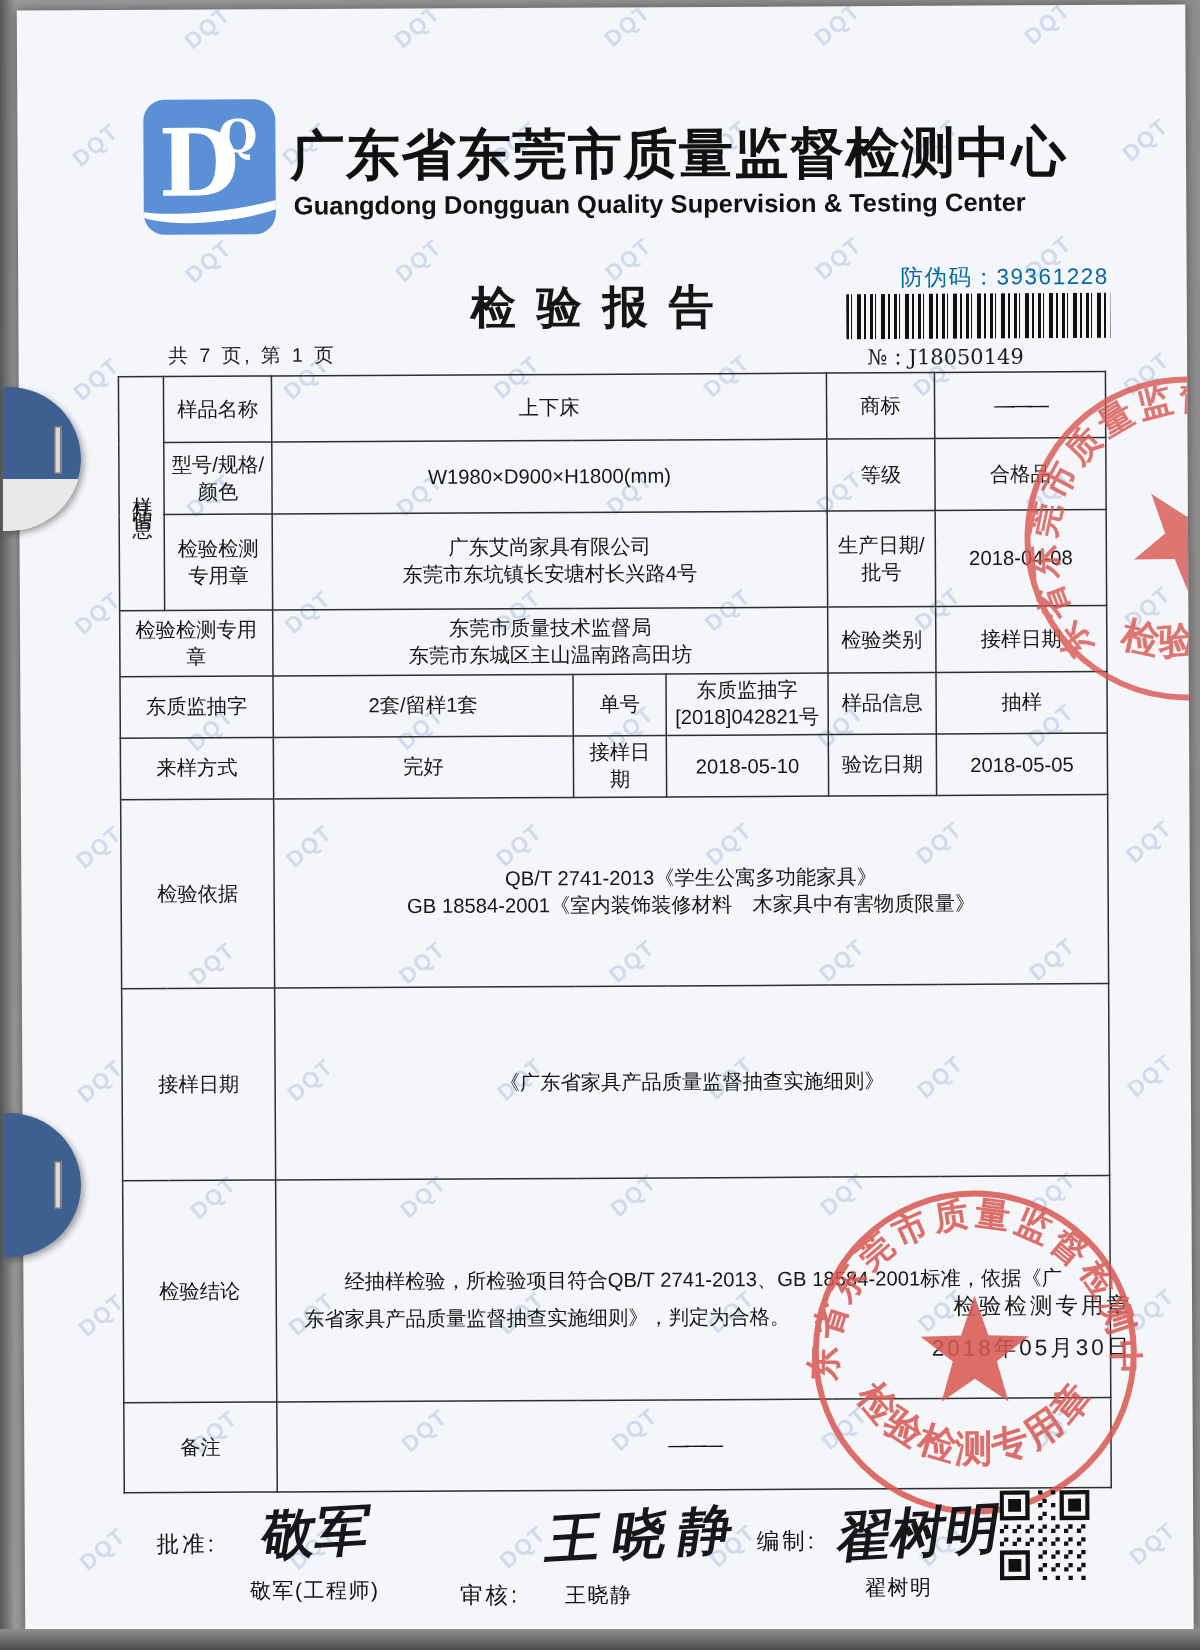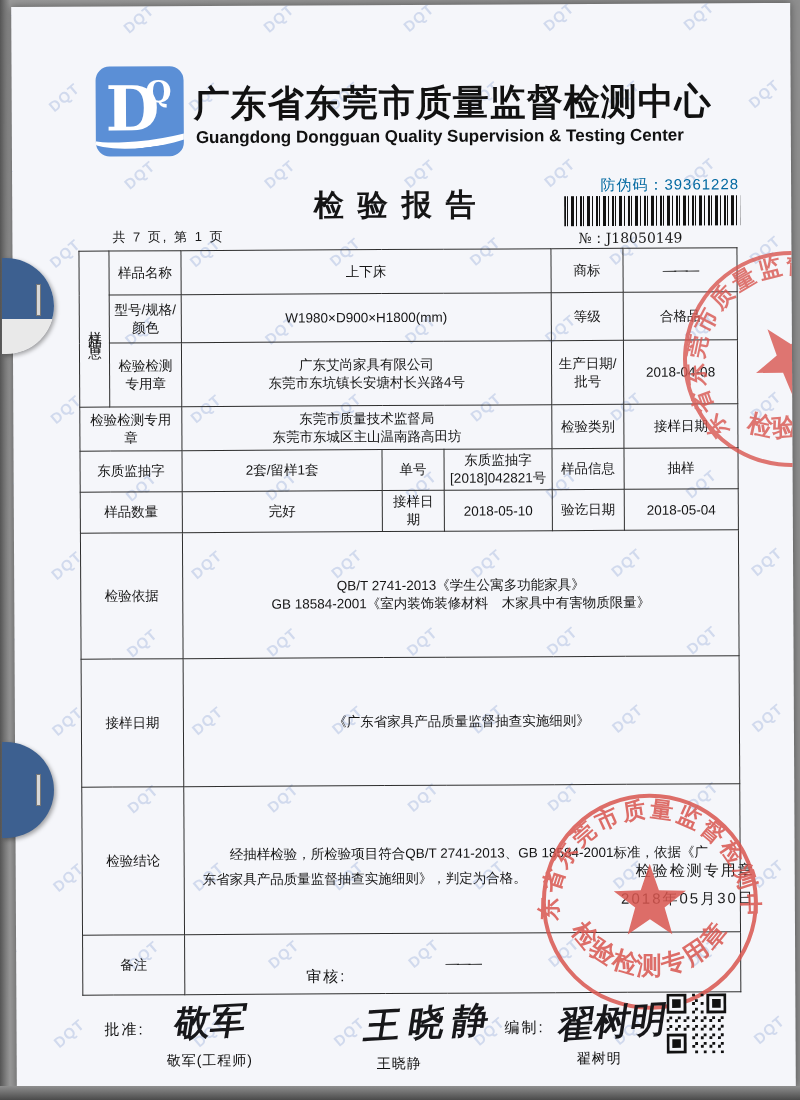--- a/index.html
+++ b/index.html
@@ -222,26 +222,26 @@
       </tr>
       <tr class="r5">
         <td colspan="2">东质监抽字</td>
         <td>2套/留样1套</td>
         <td>单号</td>
         <td>东质监抽字[2018]042821号</td>
         <td>样品信息</td>
         <td>抽样</td>
       </tr>
       <tr class="r6">
-        <td colspan="2">样品数量</td>
+        <td colspan="2">来样方式</td>
         <td>完好</td>
         <td>接样日期</td>
         <td>2018-05-10</td>
         <td>验讫日期</td>
-        <td>2018-05-04</td>
+        <td>2018-05-05</td>
       </tr>
       <tr class="r7">
         <td colspan="2">检验依据</td>
         <td colspan="5" class="left">
           <div>QB/T 2741-2013《学生公寓多功能家具》</div>
           <div>GB 18584-2001《室内装饰装修材料　木家具中有害物质限量》</div>
         </td>
       </tr>
       <tr class="r8">
         <td colspan="2">接样日期</td>
@@ -290,21 +290,21 @@
       <polygon fill="#d9564f" points="116,78 125.1,104.5 152.1,105.3 130.7,121.8 138.3,148.7 116,133.5 93.7,148.7 101.3,121.8 79.9,105.3 106.9,104.5"></polygon>
       <text fill="#d9564f" font-size="25" font-weight="700" letter-spacing="2">
         <textPath href="#arcB2" startOffset="50%" text-anchor="middle">检验检测专用章</textPath>
       </text>
     </svg>
 
     <div class="foot-label" style="left:88px;top:1014px;">批准:</div>
     <div class="sig" style="left:158px;top:992px;">敬军</div>
     <div class="foot-name" style="left:150px;top:1046px;">敬军(工程师)</div>
 
-    <div class="foot-label" style="left:290px;top:962px;">审核:</div>
+    <div class="foot-label" style="left:290px;top:1049px;">审核:</div>
     <div class="sig" style="left:348px;top:994px;letter-spacing:8px;">王晓静</div>
     <div class="foot-name" style="left:360px;top:1050px;">王晓静</div>
 
     <div class="foot-label" style="left:488px;top:1014px;">编制:</div>
     <div class="sig" style="left:542px;top:994px;">翟树明</div>
     <div class="foot-name" style="left:560px;top:1046px;">翟树明</div>
 
     <svg style="position:absolute;left:650px;top:990px;" width="60" height="60" viewBox="0 0 21 21" id="qr">
         <rect x="9" y="0" width="1" height="1" fill="#111"></rect>
         <rect x="12" y="0" width="1" height="1" fill="#111"></rect>

